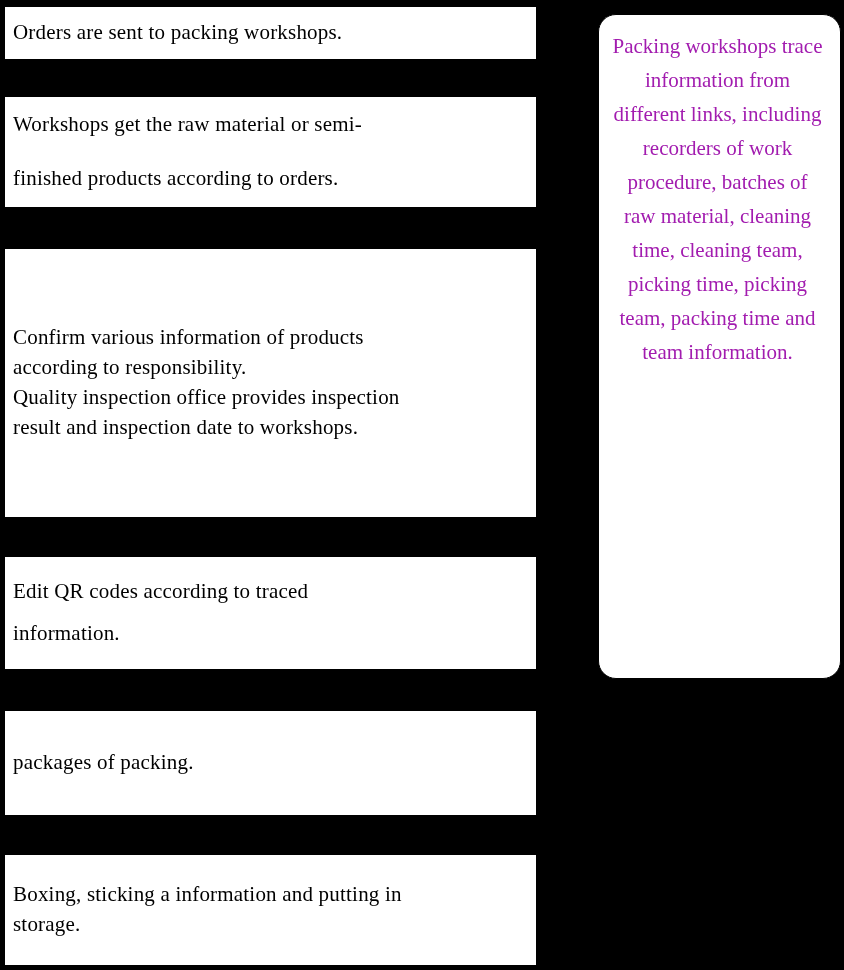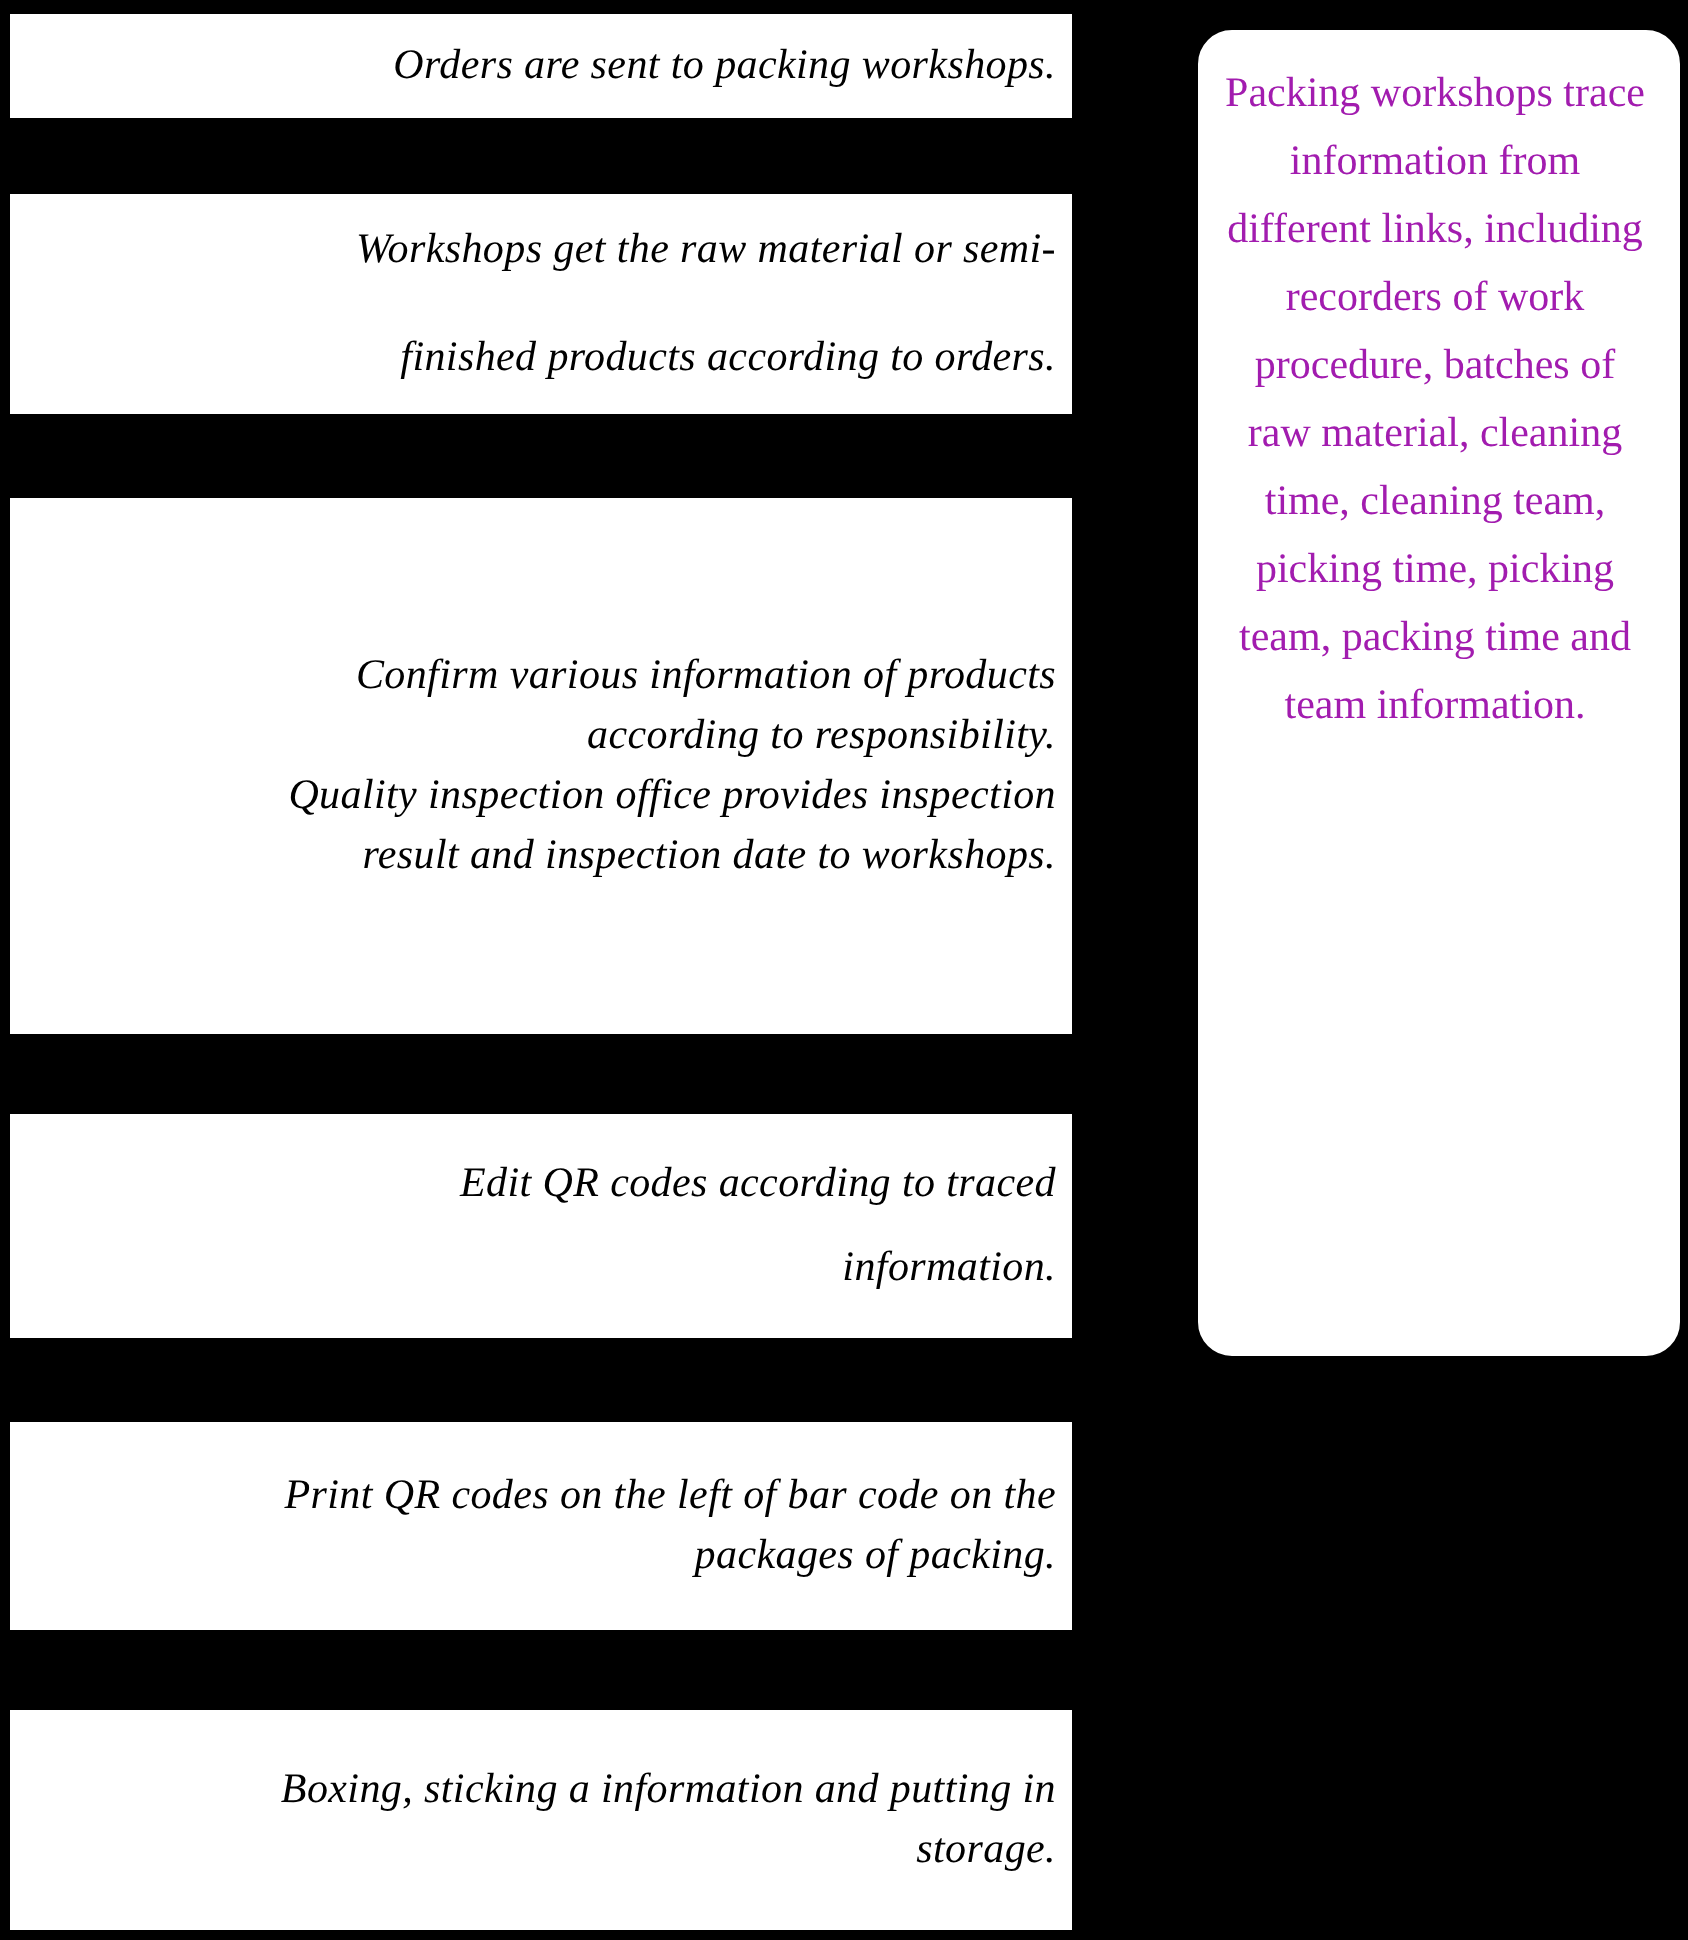--- a/index.html
+++ b/index.html
@@ -28,26 +28,25 @@
   .flow-box {
     position: absolute;
     background: #ffffff;
     color: #000000;
     border: 1px solid #000000;
     box-sizing: border-box;
     display: flex;
     flex-direction: column;
     align-items: center;
     justify-content: center;
-    text-align: right;
+    text-align: left;
     font-size: 21px;
     line-height: 1.42;
     letter-spacing: 0.2px;
     padding: 4px 8px;
-    font-style: italic;
   }
   .flow-box p {
     margin: 0;
     width: 100%;
   }
 
   #box-0 { left: 4px;  top: 6px;   width: 533px; height: 54px; }
   #box-1 { left: 4px;  top: 96px;  width: 533px; height: 112px; gap: 24px; }
   #box-2 { left: 4px;  top: 248px; width: 533px; height: 270px; }
   #box-3 { left: 4px;  top: 556px; width: 533px; height: 114px; gap: 12px; }
@@ -95,21 +94,20 @@
     <p>Quality inspection office provides inspection</p>
     <p>result and inspection date to workshops.</p>
   </div>
 
   <div class="flow-box" id="box-3">
     <p>Edit QR codes according to traced</p>
     <p>information.</p>
   </div>
 
   <div class="flow-box" id="box-4">
-    <p>Print QR codes on the left of bar code on the</p>
     <p>packages of packing.</p>
   </div>
 
   <div class="flow-box" id="box-5">
     <p>Boxing, sticking a information and putting in</p>
     <p>storage.</p>
   </div>
 
   <div id="note-box">
     <p>Packing workshops trace information from different links, including recorders of work procedure, batches of raw material, cleaning time, cleaning team, picking time, picking team, packing time and team information.</p>

